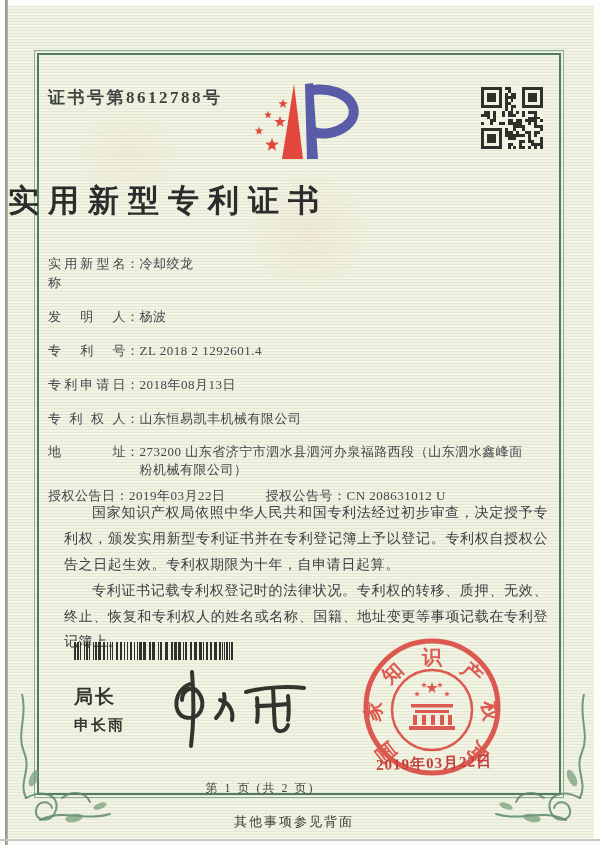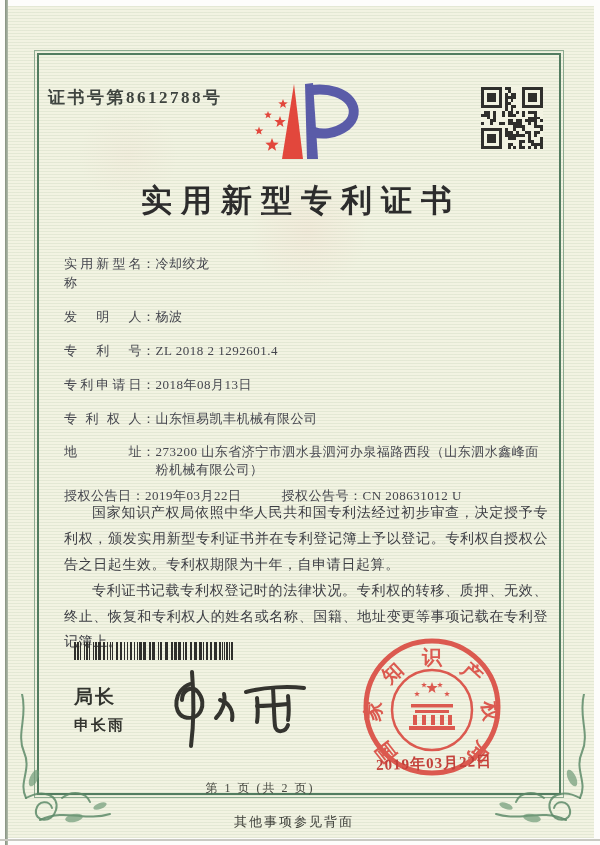--- a/index.html
+++ b/index.html
@@ -21,24 +21,24 @@
   .frame-outer { position:absolute; left:26px; top:44px; width:530px; height:748px;
     border:1px solid #8cab90; }
   .frame-inner { position:absolute; inset:2px; border:2px solid #527c60; }
 
   .cert-no { position:absolute; left:40px; top:80px; font-size:17px; color:#3f4540;
     letter-spacing:2.5px; font-weight:600; }
 
   .logo { position:absolute; left:220px; top:52px; }
   .qr { position:absolute; left:473px; top:81px; }
 
-  .title { position:absolute; left:0; top:174px; width:586px; text-align:center;
+  .title { position:absolute; left:0; top:174px; width:586px; 
     font-size:31px; font-weight:650; color:#2c2c2c; letter-spacing:9px; }
 
-  .fields { position:absolute; left:56px; top:248px; width:482px; font-size:13px; color:#45464e; }
+  .fields { position:absolute; left:40px; top:248px; width:482px; font-size:13px; color:#45464e; }
   .frow { display:flex; margin-bottom:15px; line-height:19px; letter-spacing:.5px; }
   .flabel { display:inline-block; width:78px; text-align:justify; text-align-last:justify;
     text-justify:inter-character; flex:0 0 78px; }
   .fcolon { flex:0 0 auto; }
   .fvalue { flex:1 1 auto; }
   .frow.addr { line-height:18px; margin-bottom:7px; }
   .grant-row { display:flex; line-height:19px; letter-spacing:.5px; margin-top:2px;text-align:center; }
   .grant-no-group { margin-left:40px; }
 
   .body-text { position:absolute; left:56px; top:494px; width:484px; font-size:14px;

